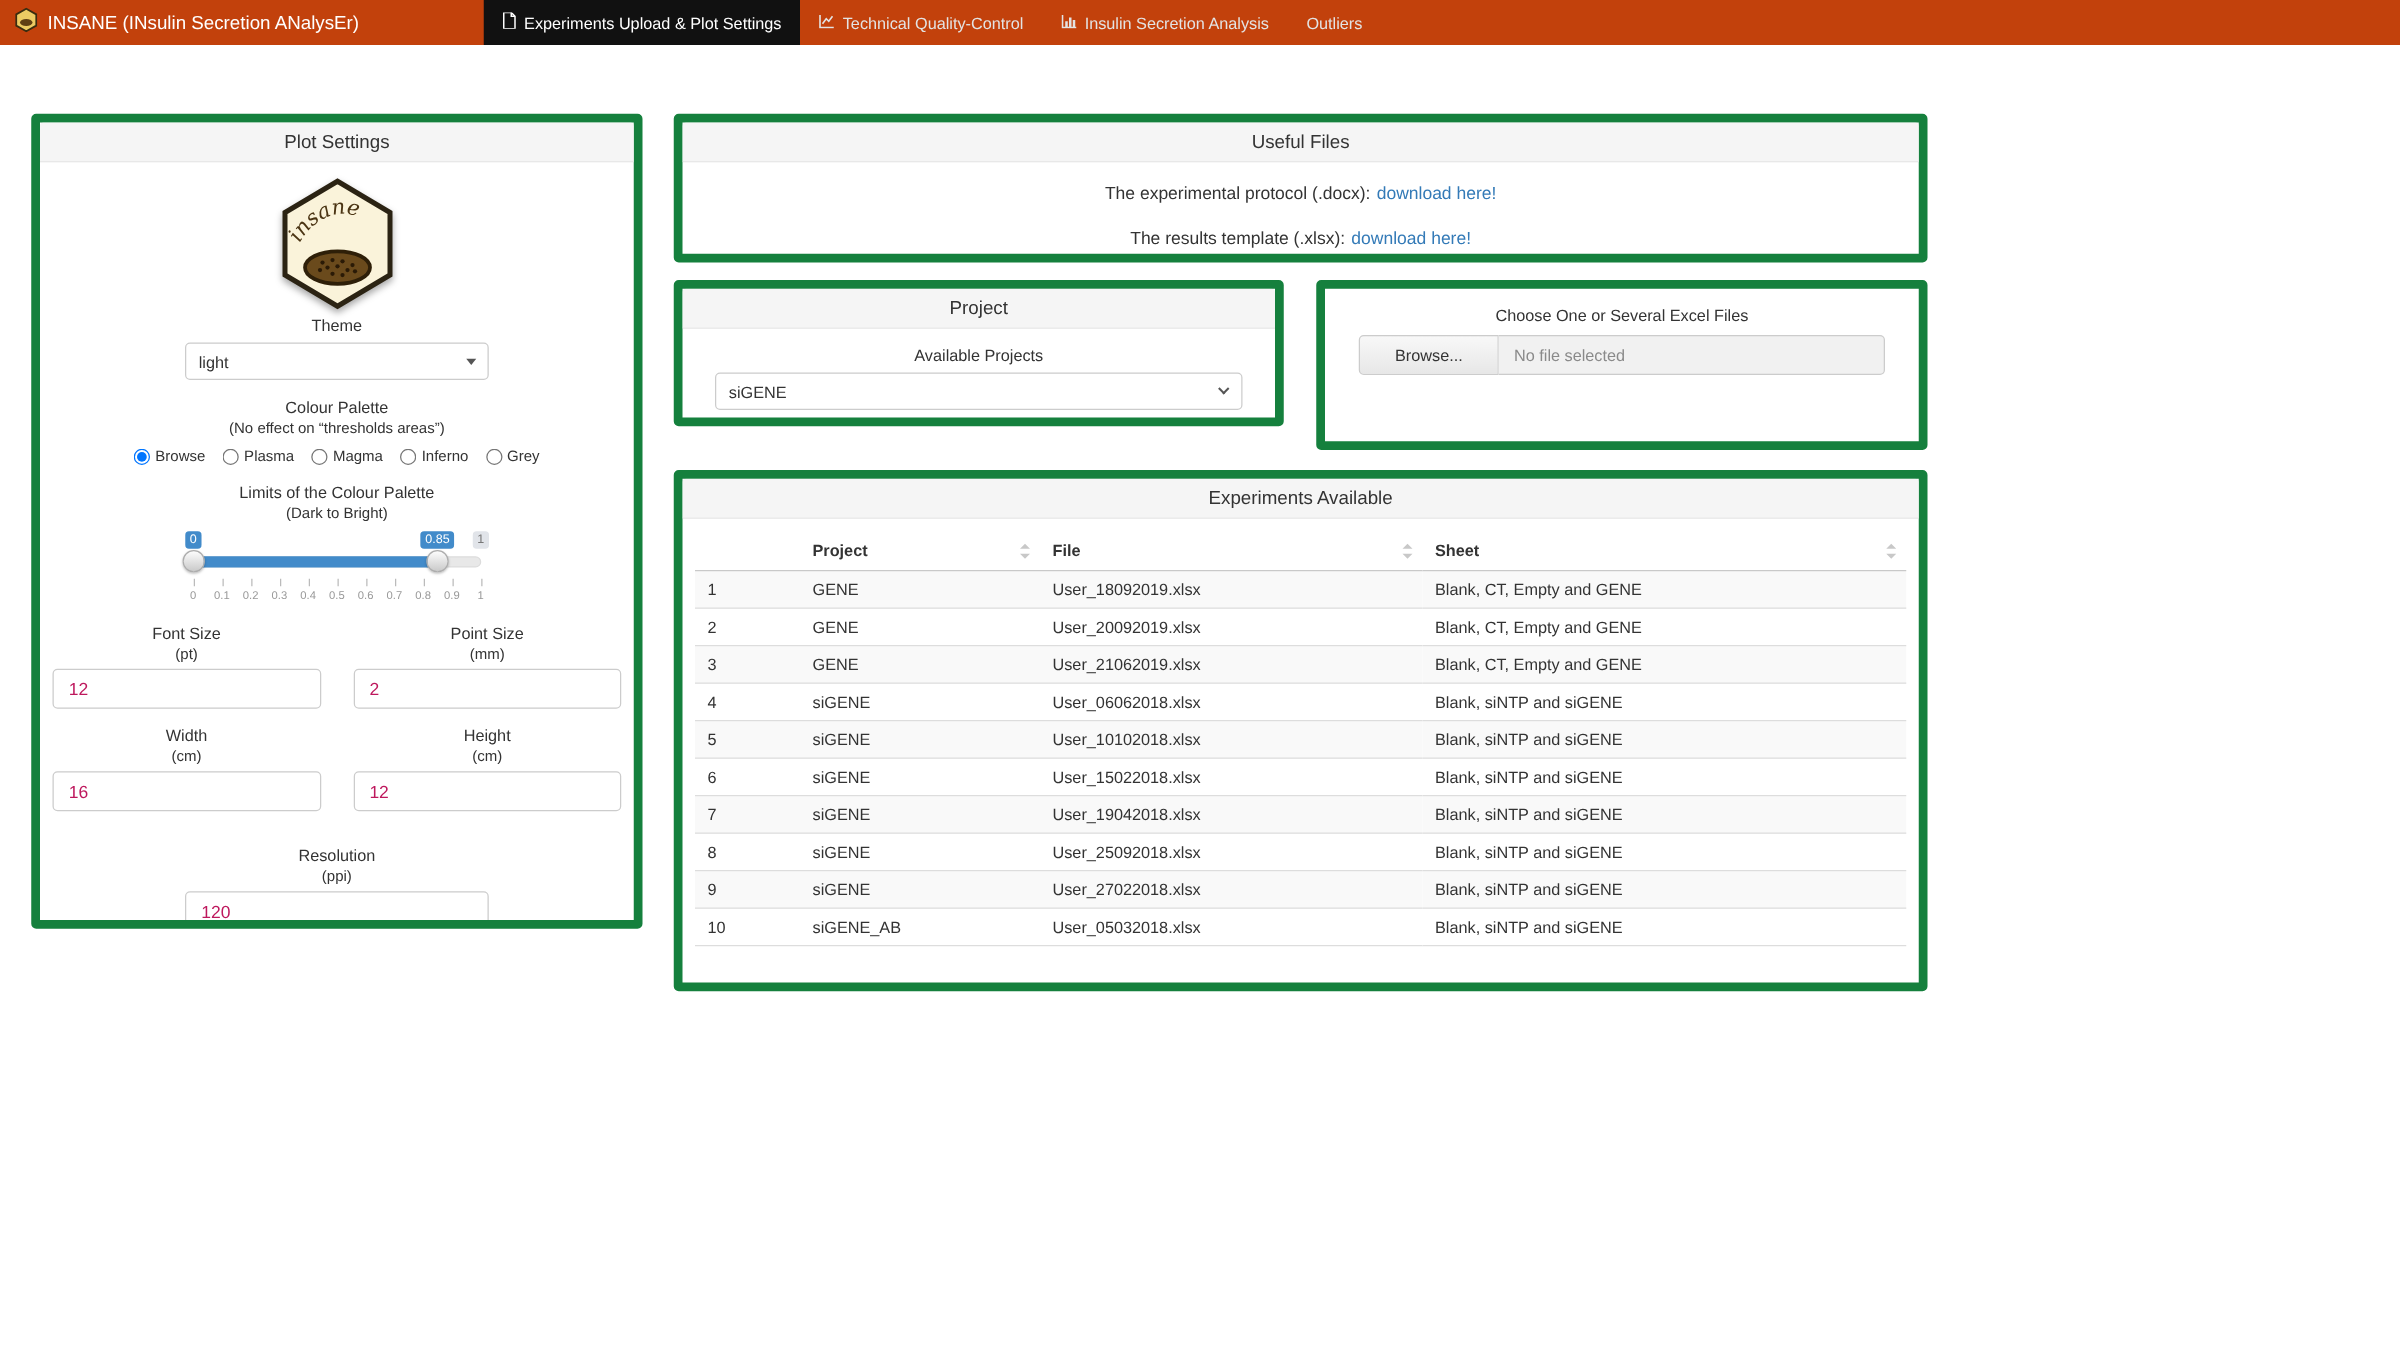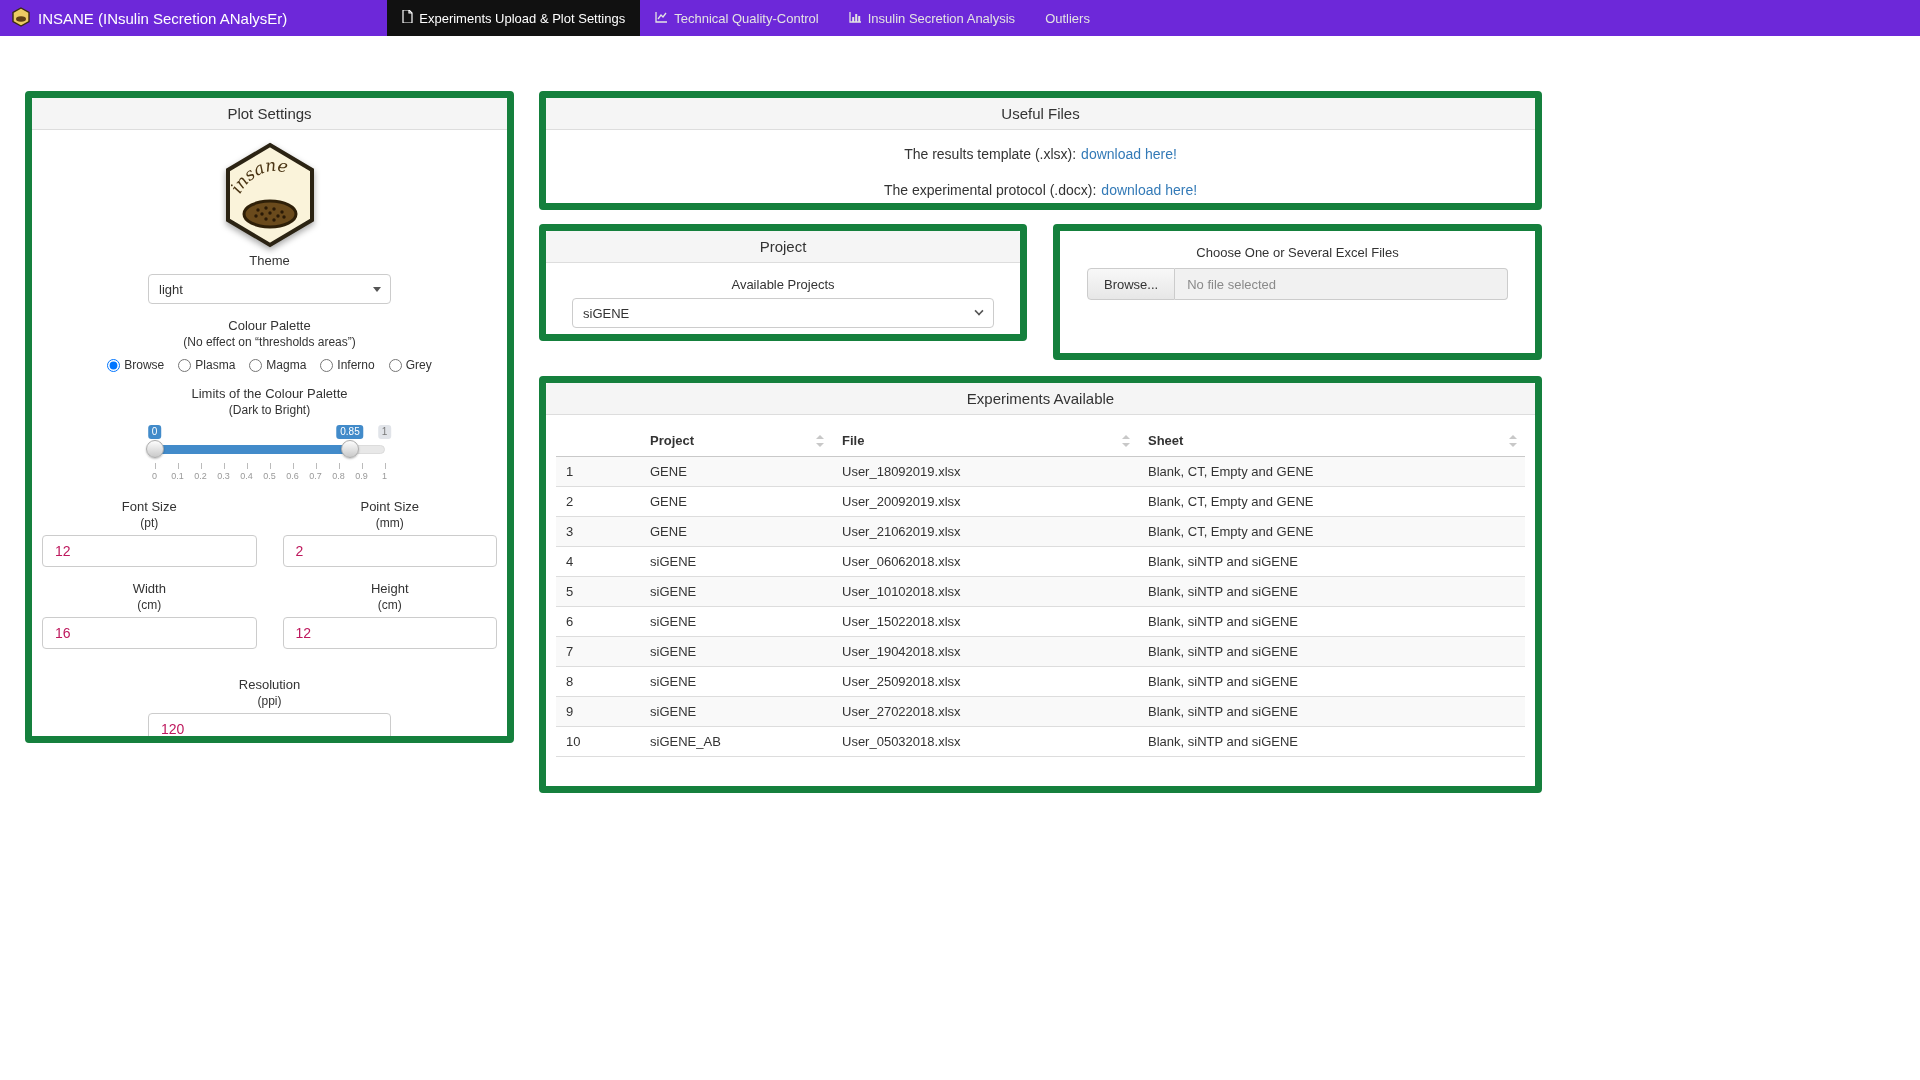--- a/index.html
+++ b/index.html
@@ -1,19 +1,19 @@
 <!DOCTYPE html>
 <html><head>
 <meta charset="utf-8">
 <style>
   * { box-sizing: border-box; margin: 0; padding: 0; }
   html,body { width:1920px; height:1080px; background:#fff; font-family:"Liberation Sans","DejaVu Sans",sans-serif; color:#333; font-size:13px; }
 
   
-  .navbar { width:100%; height:36px; background:#6d28d9; display:flex; align-items:stretch; }
+  .navbar { width:100%; height:36px; background:#c2410c; display:flex; align-items:stretch; }
   .brand { display:flex; align-items:center; gap:8px; padding:0 16px 0 12px; color:#fff; font-size:15px; cursor:pointer; }
   .tabs { display:flex; margin-left:84px; }
   .tab { display:flex; align-items:center; gap:6px; padding:0 15px; color:#e3e3e3; font-size:13px; text-decoration:none; cursor:pointer; }
   .tab.active { background:#111; color:#fff; }
   .tab svg { flex:0 0 auto; }
 
   
   .page { position:relative; width:1920px; }
   .panel { position:absolute; border:7px solid #15803d; border-radius:4px; background:#fff; overflow:hidden; }
   .panel-heading { background:#f5f5f5; border-bottom:1px solid #ddd; text-align:center; padding:7px 10px; font-size:15px; color:#333; border-radius:3px 3px 0 0; }
@@ -58,21 +58,21 @@
 
   
   .panel-useful .panel-body { text-align:center; padding-top:16px; }
   .uf-line { font-size:14px; color:#333; margin-bottom:20px; }
   a.dl-link { color:#337ab7; text-decoration:none; margin-left:5px; cursor:pointer; }
 
   
   .panel-project .panel-body, .panel-upload .panel-body { text-align:center; padding-top:12px; }
   .wide-select { width:422px; }
   .file-group { display:flex; width:421px; margin:8px auto 0; height:32px; }
-  .browse-btn { flex:0 0 auto; padding:0 16px; background:linear-gradient(#f8f8f8,#e7e7e7); border:1px solid #ccc; border-radius:4px 0 0 4px; font-size:13px; color:#333; display:flex; align-items:center; cursor:pointer; }
+  .browse-btn { flex:0 0 auto; padding:0 28px; background:linear-gradient(#f8f8f8,#e7e7e7); border:1px solid #ccc; border-radius:4px 0 0 4px; font-size:13px; color:#333; display:flex; align-items:center; cursor:pointer; }
   .file-display { flex:1; background:#f1f1f1; border:1px solid #ccc; border-left:none; border-radius:0 4px 4px 0; display:flex; align-items:center; padding:0 12px; color:#8a8a8a; font-size:13px; text-align:left; }
 
   
   .dt-controls { display:flex; justify-content:space-between; align-items:center; padding:6px 3px 10px; font-size:13px; }
   .dt-length { display:flex; align-items:center; gap:5px; }
   .mini-select { position:relative; width:46px; height:22px; border:1px solid #999; border-radius:3px; display:flex; align-items:center; padding:0 16px 0 6px; font-size:12px; cursor:pointer; background:#fff; }
   .mini-select .caret-down { right:5px; border-top-color:#333; }
   .dt-search { display:flex; align-items:center; gap:5px; }
   .search-input { width:118px; height:22px; border:1px solid #9a9a9a; border-radius:2px; padding:0 5px; font-size:12px; font-family:"Liberation Sans","DejaVu Sans",sans-serif; }
 
@@ -267,24 +267,24 @@
         <div class="sub">(ppi)</div>
         <input type="text" class="txt-input" value="120" style="">
       </div>
     </div>
   </section>
 
   <section class="panel panel-useful">
     <header class="panel-heading">Useful Files</header>
     <div class="panel-body">
       <p class="uf-line">
-        <span>The results template (.xlsx):</span><a class="dl-link">download here!</a>
+        <span>The experimental protocol (.docx):</span><a class="dl-link">download here!</a>
       </p>
       <p class="uf-line">
-        <span>The experimental protocol (.docx):</span><a class="dl-link">download here!</a>
+        <span>The results template (.xlsx):</span><a class="dl-link">download here!</a>
       </p>
     </div>
   </section>
 
   <section class="panel panel-project">
     <header class="panel-heading">Project</header>
     <div class="panel-body">
       <div class="lbl tight">Available Projects</div>
       <div class="select-box wide-select">
         <span>siGENE</span>

